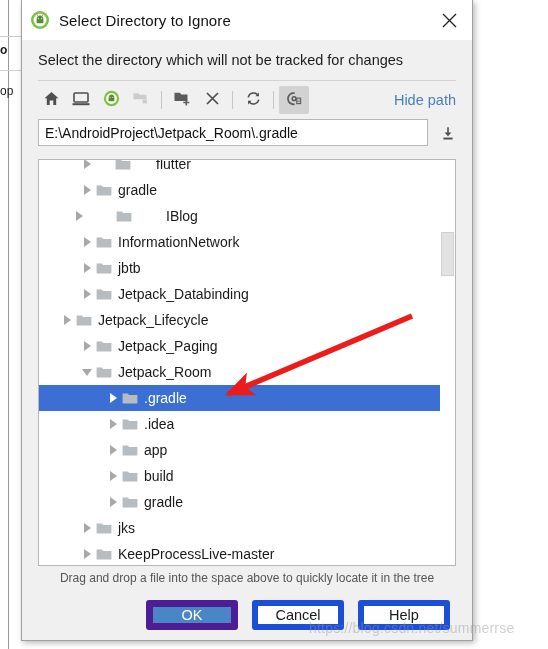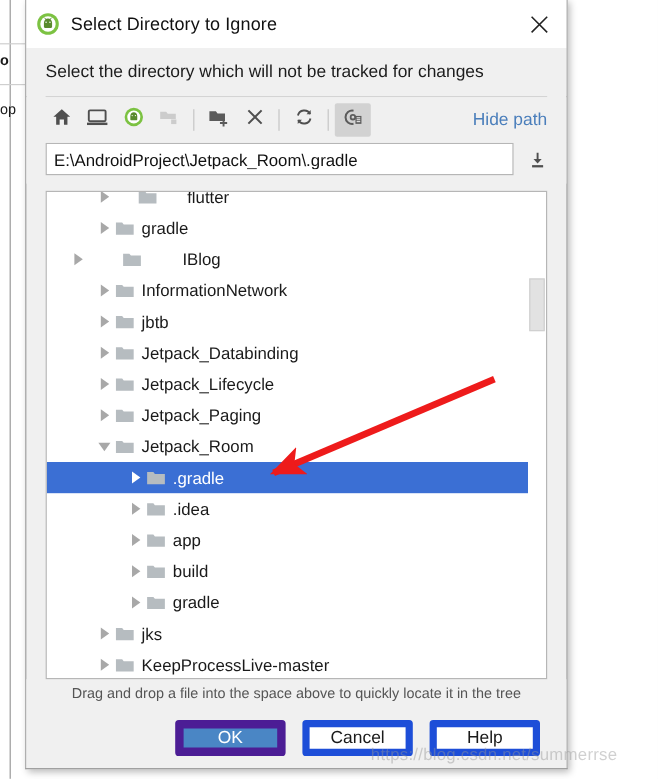--- a/index.html
+++ b/index.html
@@ -464,21 +464,21 @@
           <span class="twisty">
             <span class="tri"></span>
           </span>
           <span class="folder-ico">
             <svg width="16" height="13" viewBox="0 0 16 13">
               <path d="M0.6 1.4 h5.2 l1.3 1.6 h8.3 v8.6 h-14.8 z" fill="#b6bcc0"></path>
             </svg>
           </span>
           <span class="row-label">gradle</span>
         </div>
-        <div class="tree-row" style="padding-left: 18px; gap: 28px;">
+        <div class="tree-row" style="padding-left: 32px; gap: 28px;">
           <span class="twisty">
             <span class="tri"></span>
           </span>
           <span class="folder-ico">
             <svg width="16" height="13" viewBox="0 0 16 13">
               <path d="M0.6 1.4 h5.2 l1.3 1.6 h8.3 v8.6 h-14.8 z" fill="#b6bcc0"></path>
             </svg>
           </span>
           <span class="row-label">IBlog</span>
         </div>
@@ -508,21 +508,21 @@
           <span class="twisty">
             <span class="tri"></span>
           </span>
           <span class="folder-ico">
             <svg width="16" height="13" viewBox="0 0 16 13">
               <path d="M0.6 1.4 h5.2 l1.3 1.6 h8.3 v8.6 h-14.8 z" fill="#b6bcc0"></path>
             </svg>
           </span>
           <span class="row-label">Jetpack_Databinding</span>
         </div>
-        <div class="tree-row" style="padding-left: 40px; text-align: center;">
+        <div class="tree-row" style="padding-left: 20px; text-align: center;">
           <span class="twisty">
             <span class="tri"></span>
           </span>
           <span class="folder-ico">
             <svg width="16" height="13" viewBox="0 0 16 13">
               <path d="M0.6 1.4 h5.2 l1.3 1.6 h8.3 v8.6 h-14.8 z" fill="#b6bcc0"></path>
             </svg>
           </span>
           <span class="row-label">Jetpack_Lifecycle</span>
         </div>

